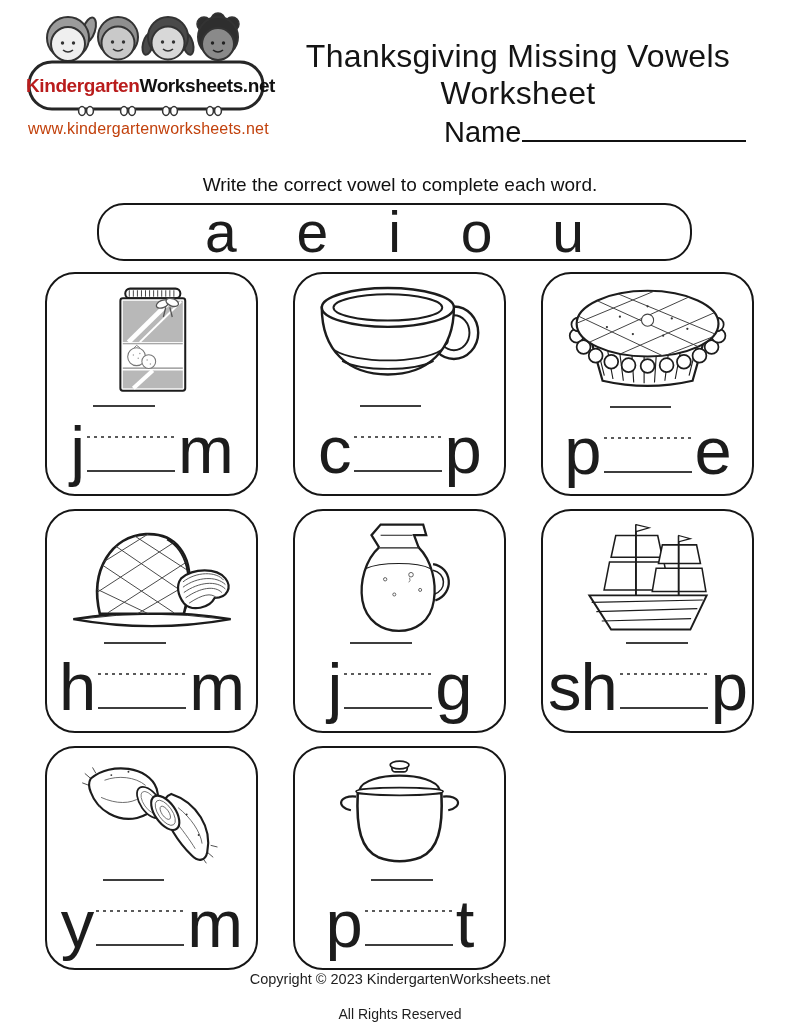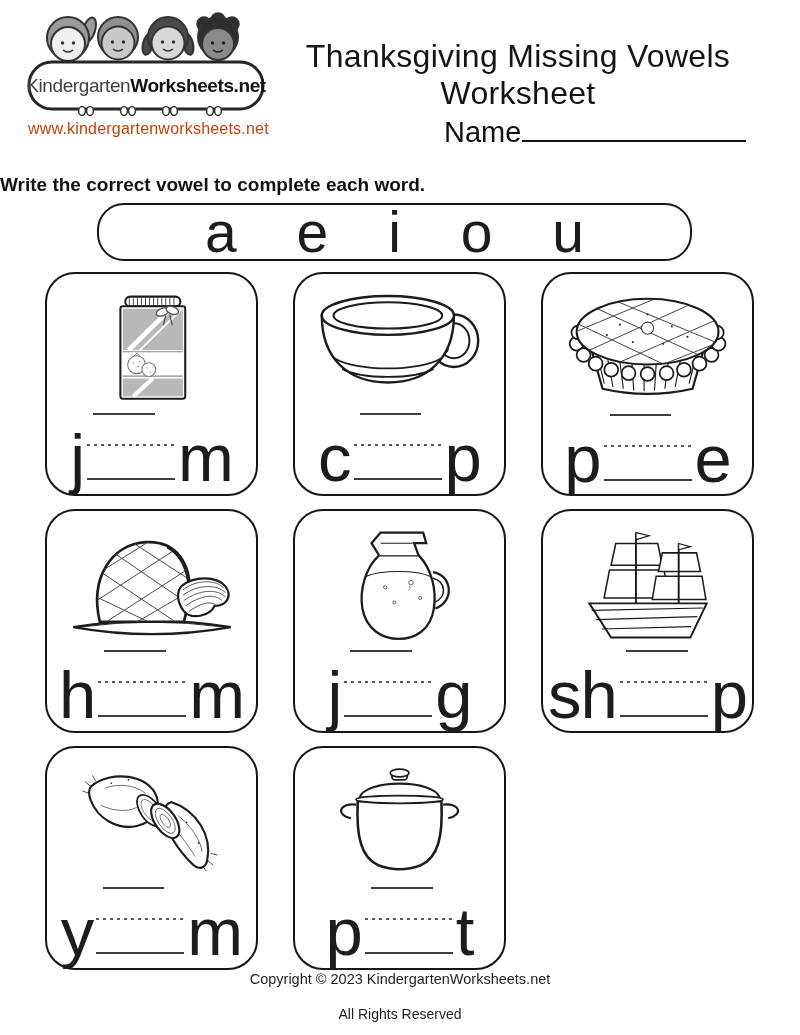--- a/index.html
+++ b/index.html
@@ -5,38 +5,38 @@
   html,body{margin:0;padding:0;}
   body{
     width:800px;height:1035px;position:relative;background:#ffffff;
     font-family:"Liberation Sans",sans-serif;color:#1a1a1a;overflow:hidden;
   }
   
   #logo{position:absolute;left:26px;top:8px;width:240px;height:138px;}
   #logo svg{position:absolute;left:0;top:0;}
   #logo-text{position:absolute;left:0;top:56px;width:240px;height:44px;line-height:44px;
     text-align:center;font-size:19px;letter-spacing:-0.4px;white-space:nowrap;}
-  #logo-text .gray{color:#404040;font-weight:400;}
+  #logo-text .gray{color:#b91c1c;font-weight:700;}
   #logo-text .black{color:#111;font-weight:700;}
   #logo-url{position:absolute;left:2px;top:112px;width:240px;font-size:16px;color:#c2410c;letter-spacing:0.2px;}
   
   #title{position:absolute;left:258px;top:38px;width:520px;text-align:center;
     font-size:32px;font-weight:400;letter-spacing:0.3px;color:#141414;}
   #name-row{position:absolute;left:444px;top:116px;font-size:29px;color:#111;}
   .name-line{display:inline-block;width:224px;height:2px;border-bottom:2.5px solid #111;margin-left:1px;}
-  #instruction{position:absolute;left:0;top:174px;width:100%;text-align:left;font-size:19px;color:#111;font-weight:bold;}
+  #instruction{position:absolute;left:0;top:174px;width:100%;text-align:center;font-size:19px;color:#111;}
   
   #vowels{position:absolute;left:97px;top:203px;width:595px;height:58px;box-sizing:border-box;
     border:2.5px solid #161616;border-radius:27px;display:flex;align-items:center;
     justify-content:space-evenly;padding:0 46px;font-size:57px;line-height:1;color:#1c1c1c;}
   
   #grid{position:absolute;left:45px;top:272px;display:grid;
     grid-template-columns:repeat(3,213px);column-gap:35px;row-gap:13px;}
   .cell{height:224px;box-sizing:border-box;border:2.5px solid #161616;border-radius:30px;
-    display:flex;flex-direction:column;padding:16px 2px 4px;}
+    display:flex;flex-direction:column;padding:8px 2px 4px;}
   .cell-img{flex:0 0 116px;display:flex;align-items:center;justify-content:center;}
   .cell-img svg{display:block;}
   .word-row{text-align:center;font-size:67px;line-height:1;padding-top:18px;
     white-space:nowrap;color:#1c1c1c;letter-spacing:-1px;}
   .guide{display:inline-block;width:88px;height:1px;position:relative;margin:0 3px;vertical-align:baseline;}
   .gl{position:absolute;}
   .gl.base{left:0;right:0;top:-2px;border-top:2.5px solid #3d3d3d;}
   .gl.mid{left:0;right:0;top:-36px;height:2px;
     background:repeating-linear-gradient(90deg,#5a5a5a 0 3px,transparent 3px 7px);}
   .gl.top{left:7%;right:23%;top:-67px;border-top:2.5px solid #3d3d3d;}

